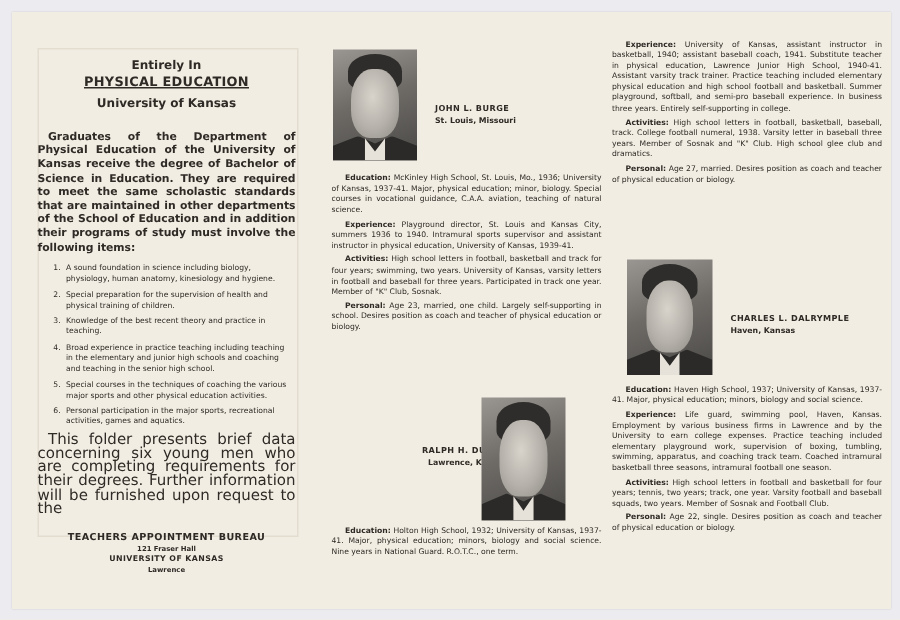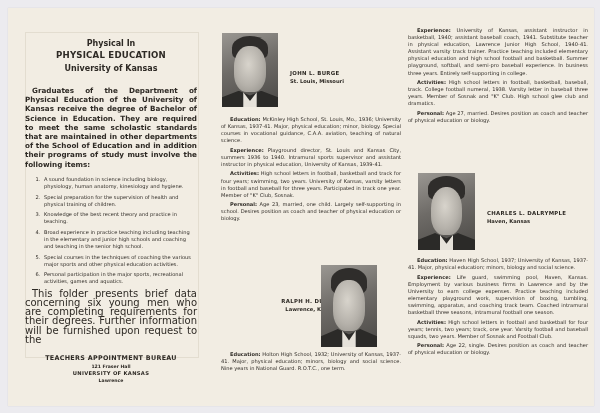--- a/index.html
+++ b/index.html
@@ -17,21 +17,21 @@
   }
   .col { position:absolute; top:0; }
   
   .left-frame {
     position:absolute; left:17px; top:24px; width:172px; height:324px;
     border:1px solid #e3ddd0;
   }
   .left { left:17px; top:24px; width:172px; }
   .title-block { text-align:center; margin-top:6px; }
   .title-block .t1 { font-size:8px; font-weight:bold; line-height:11px; }
-  .title-block .t2 { font-size:8.6px; font-weight:bold; line-height:13px; letter-spacing:0.2px; }
+  .title-block .t2 { font-size:8.6px; font-weight:bold; line-height:13px; letter-spacing:0.2px;text-decoration:underline; }
   .title-block .t3 { font-size:8px; font-weight:bold; line-height:13px; }
   .intro { font-size:7.2px; line-height:9.2px; text-align:justify; margin-top:11px; text-indent:7px;font-weight:bold; }
   ol.items { margin:3px 0 0 0; padding:0 4px 0 17px; font-size:5.1px; line-height:7.2px; }
   ol.items li { margin-bottom:3.2px; padding-left:2px; }
   .closing { font-size:10px; line-height:9.2px; text-align:justify; margin-top:3px; text-indent:7px; }
   .bureau { text-align:center; margin-top:5px; }
   .bureau .b1 { font-size:6.4px; font-weight:bold; line-height:9px; letter-spacing:0.3px; }
   .bureau .b2 { font-size:4.6px; font-weight:bold; line-height:7px; }
   .bureau .b3 { font-size:5.2px; font-weight:bold; line-height:7px; letter-spacing:0.3px; }
   .bureau .b4 { font-size:4.6px; font-weight:bold; line-height:7px; }
@@ -69,21 +69,21 @@
   .right { left:400px; width:180px; }
 </style>
 </head>
 <body>
 
 <div class="paper">
 
   <div class="left-frame"></div>
   <div class="col left">
     <div class="title-block">
-      <div class="t1">Physical In</div>
+      <div class="t1">Entirely In</div>
       <div class="t2">PHYSICAL EDUCATION</div>
       <div class="t3">University of Kansas</div>
     </div>
     <p class="intro">Graduates of the Department of Physical Education of the University of Kansas receive the degree of Bachelor of Science in Education. They are required to meet the same scholastic standards that are maintained in other departments of the School of Education and in addition their programs of study must involve the following items:</p>
     <ol class="items">
       <li>A sound foundation in science including biology, physiology, human anatomy, kinesiology and hygiene.</li>
       <li>Special preparation for the supervision of health and physical training of children.</li>
       <li>Knowledge of the best recent theory and practice in teaching.</li>
       <li>Broad experience in practice teaching including teaching in the elementary and junior high schools and coaching and teaching in the senior high school.</li>
       <li>Special courses in the techniques of coaching the various major sports and other physical education activities.</li>

